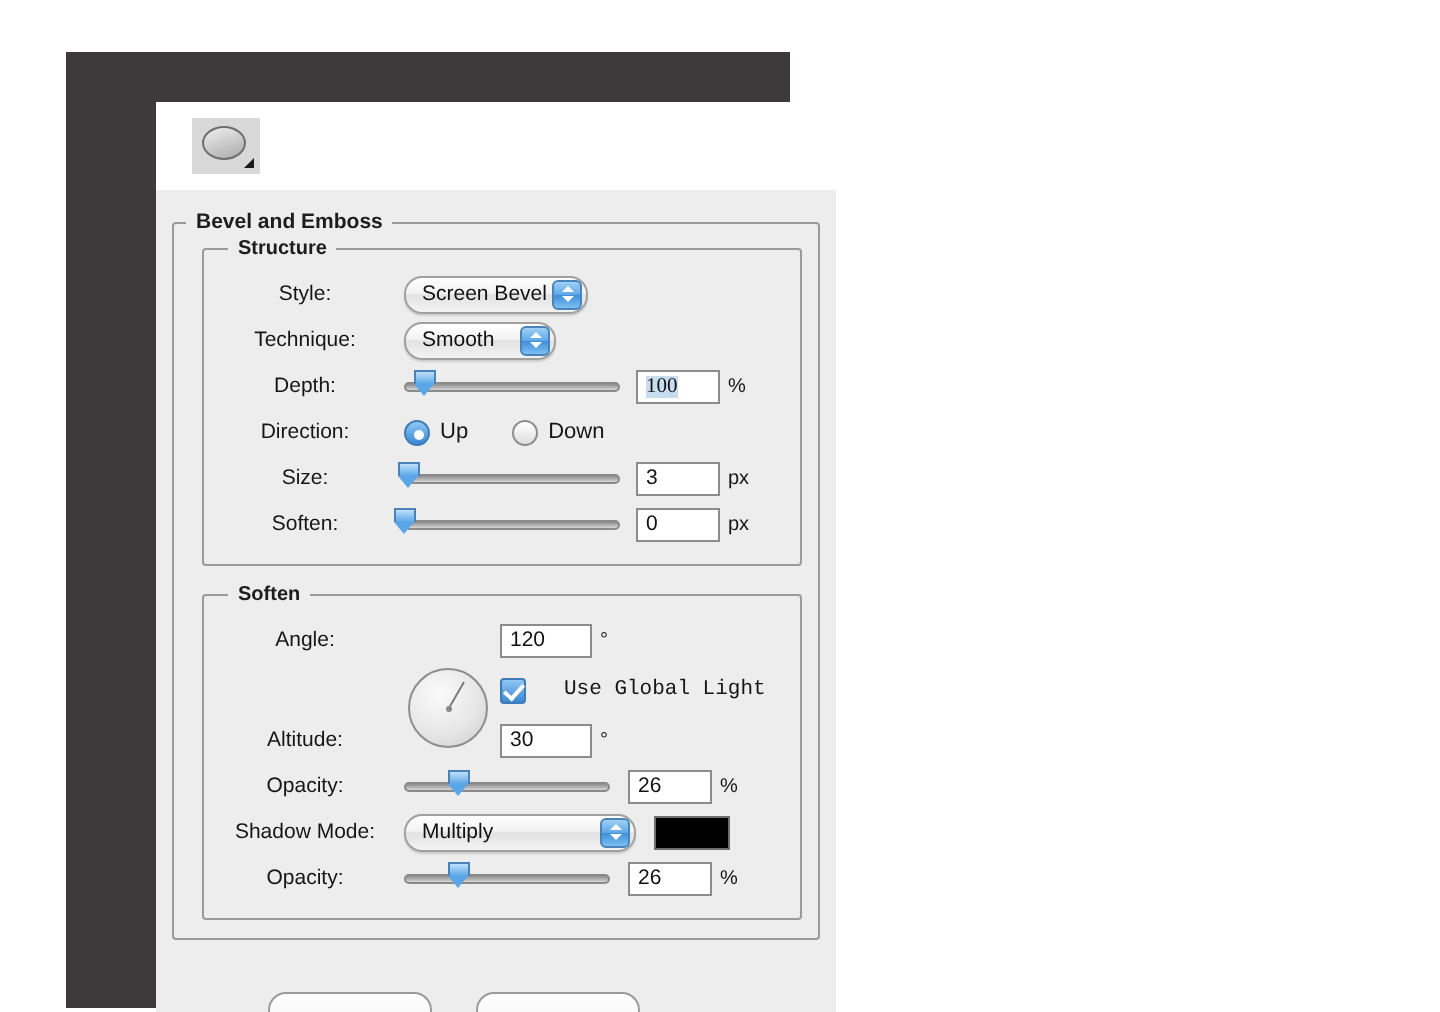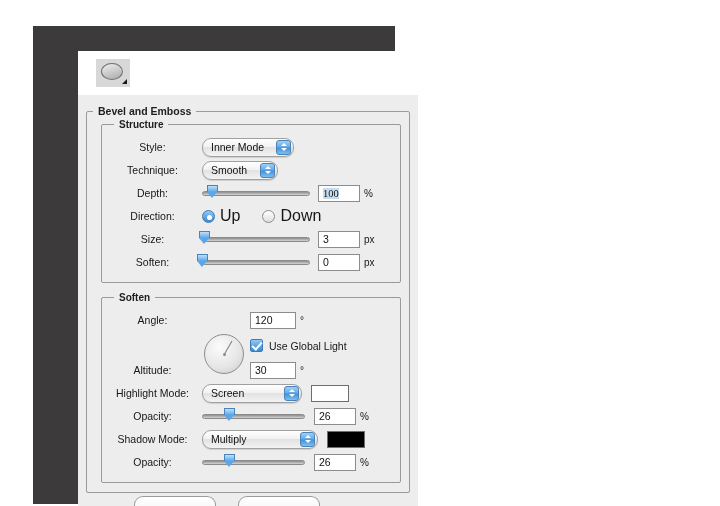--- a/index.html
+++ b/index.html
@@ -183,24 +183,24 @@
     position: relative;
   }
   .radio.on .dot {
     background: linear-gradient(180deg,#8fc8f4,#3b87d4);
     border-color: #3f7cb5;
   }
   .radio.on .dot::after {
     content:''; position:absolute; left:4px; top:4px;
     width:5px; height:5px; border-radius:50%; background:#fff;
   }
-  .radio span { font-size: 16px; color: #161616; }
-
-  
-  .check { display: flex; align-items: flex-end; gap: 6px; }
+  .radio span { font-size: 11px; color: #161616; }
+
+  
+  .check { display: flex; align-items: flex-start; gap: 19px; font-family: Liberation Mono, monospace; }
   .check .box {
     width: 13px; height: 13px; border-radius: 2px;
     background: linear-gradient(180deg,#ffffff,#e4e4e4);
     border: 1px solid #8d8d8d;
     position: relative;
   }
   .check.on .box {
     background: linear-gradient(180deg,#8fc8f4,#3b87d4);
     border-color: #3f7cb5;
   }
@@ -290,21 +290,21 @@
       <div id="pane">
         <fieldset>
           <legend>Bevel and Emboss</legend>
 
           <fieldset class="inner">
             <legend>Structure</legend>
 
             <div class="row">
               <div class="lab">Style:</div>
               <div class="popup" style="width:92px">
-                <span>Inner Mode</span>
+                <span>Screen Bevel</span>
                 <span class="arrows">
                   <i class="up"></i>
                     <i class="dn"></i>
                 </span>
               </div>
             </div>
 
             <div class="row">
               <div class="lab">Technique:</div>
               <div class="popup" style="width:76px">
@@ -403,31 +403,20 @@
             <div class="row">
               <div class="lab">Altitude:</div>
               <div style="width:48px"></div>
               <div class="numfield" style="width:46px">
                 <span>30</span>
               </div>
               <div class="unit">°</div>
             </div>
 
 
-            <div class="row">
-              <div class="lab">Highlight Mode:</div>
-              <div class="popup" style="width:100px">
-                <span>Screen</span>
-                <span class="arrows">
-                  <i class="up"></i>
-                    <i class="dn"></i>
-                </span>
-              </div>
-              <div class="swatch" id="sw-high" style="margin-left: 9px; background: rgb(255, 255, 255);"></div>
-            </div>
 
             <div class="row">
               <div class="lab">Opacity:</div>
               <div class="slider" style="width:103px">
                 <div class="track"></div>
                 <div class="thumb" id="th-ho" style="left: 26%;">
                   <div class="head"></div>
                     <div class="tip"></div>
                 </div>
               </div>

